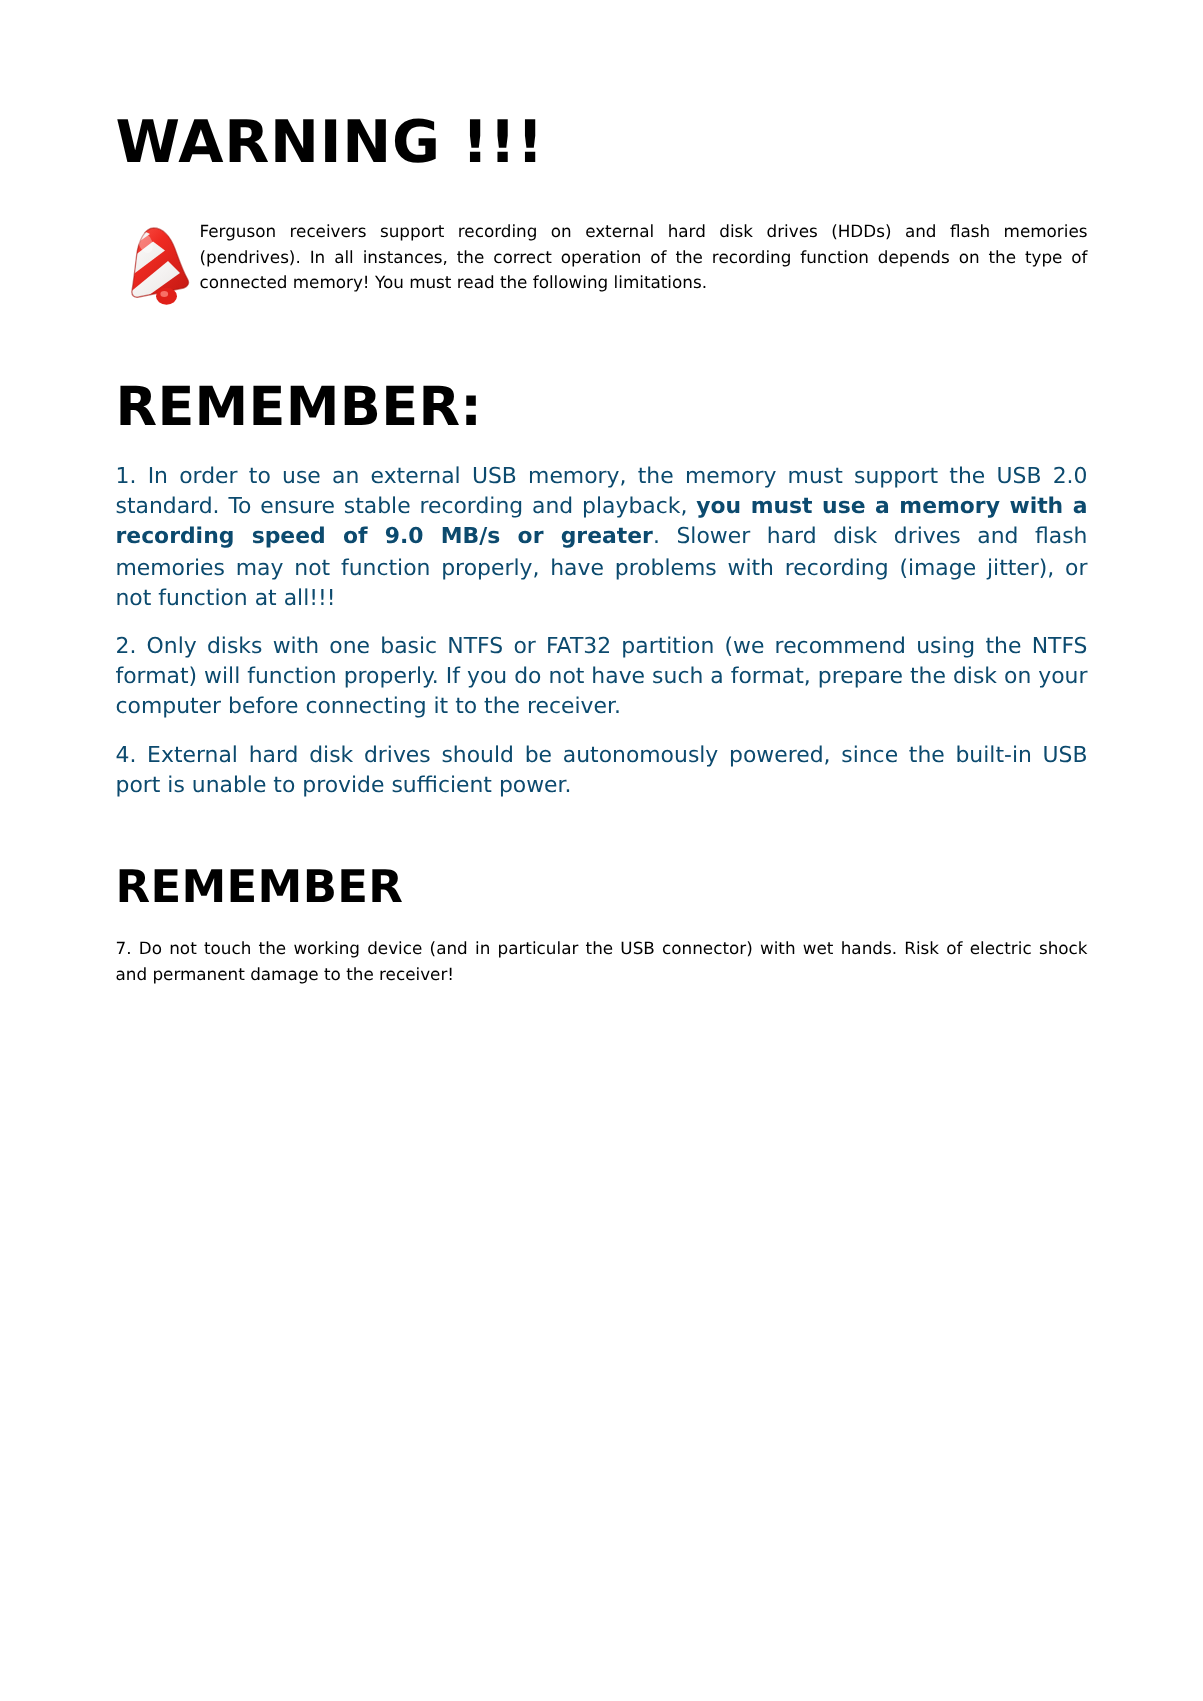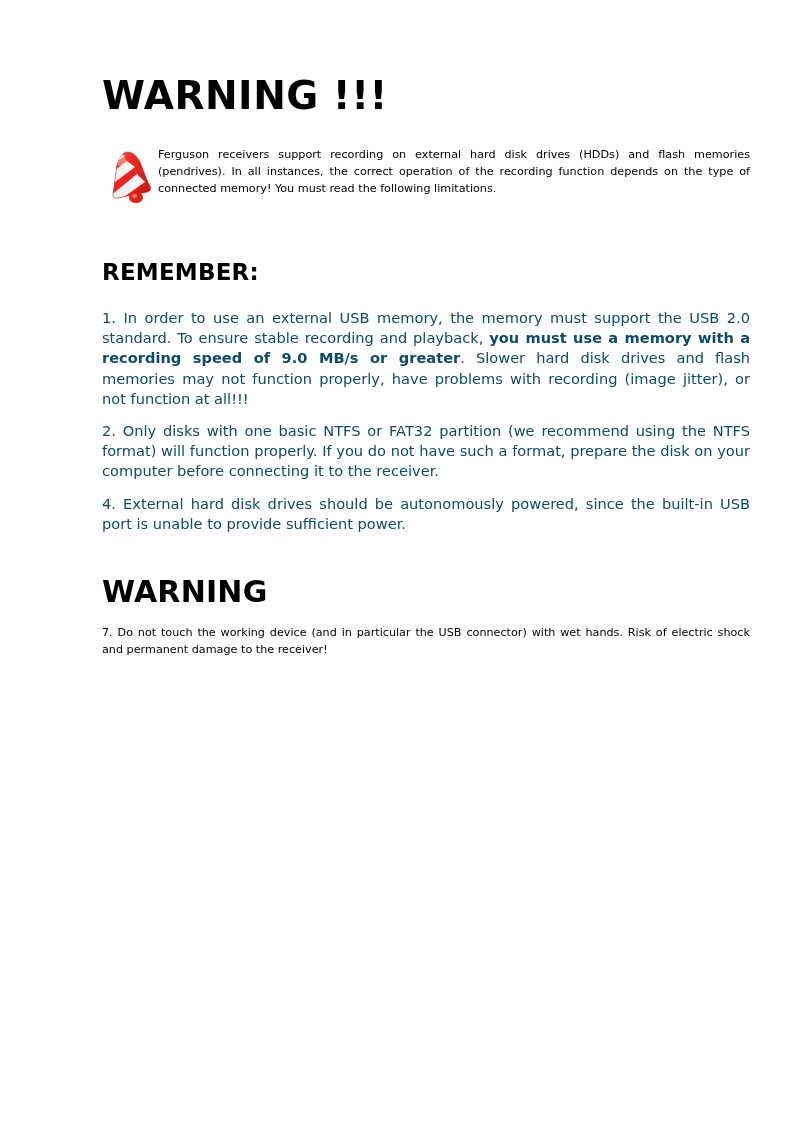--- a/index.html
+++ b/index.html
@@ -16,21 +16,20 @@
     -webkit-font-smoothing: antialiased;
   }
   .page {
     position: absolute;
     left: 0;
     top: 0;
     width: 743px;
     height: 1134px;
     background: #ffffff;
     overflow: hidden;
-    margin-left: 25px;
   }
   .content {
     position: absolute;
     left: 77px;
     top: 0;
     width: 648px;
   }
 
   
   .title-warning {
@@ -39,21 +38,21 @@
     font-size: 39px;
     line-height: 44px;
     letter-spacing: 0.5px;
     margin: 0;
     padding-top: 74px;
     color: #000;
   }
   .heading-remember {
     font-family: "DejaVu Sans", sans-serif;
     font-weight: bold;
-    font-size: 23px;
+    font-size: 36px;
     line-height: 34px;
     letter-spacing: 0.2px;
     margin: 0;
     padding-top: 47px;
     color: #000;
   }
   .heading-caution {
     font-family: "DejaVu Sans", sans-serif;
     font-weight: bold;
     font-size: 30px;
@@ -172,21 +171,21 @@
 
     <div class="remember-body">
       <p class="para-large"><span>1. In order to use an external USB memory, the memory must support the USB 2.0 standard. To ensure stable recording and playback, </span><b>you must use a memory with a recording speed of 9.0 MB/s or greater</b><span>. Slower hard disk drives and flash memories may not function properly, have problems with recording (image jitter), or not function at all!!!</span></p>
 
       <p class="para-large">2. Only disks with one basic NTFS or FAT32 partition (we recommend using the NTFS format) will function properly. If you do not have such a format, prepare the disk on your computer before connecting it to the receiver.</p>
 
 
       <p class="para-large">4. External hard disk drives should be autonomously powered, since the built-in USB port is unable to provide sufficient power.</p>
     </div>
 
-    <h2 class="heading-caution">WARNING</h2>
+    <h2 class="heading-caution">REMEMBER</h2>
 
     <div class="caution-body">
 
       <p class="para-small">7. Do not touch the working device (and in particular the USB connector) with wet hands. Risk of electric shock and permanent damage to the receiver!</p>
     </div>
 
   </div>
 </div>
 
 </body></html>

